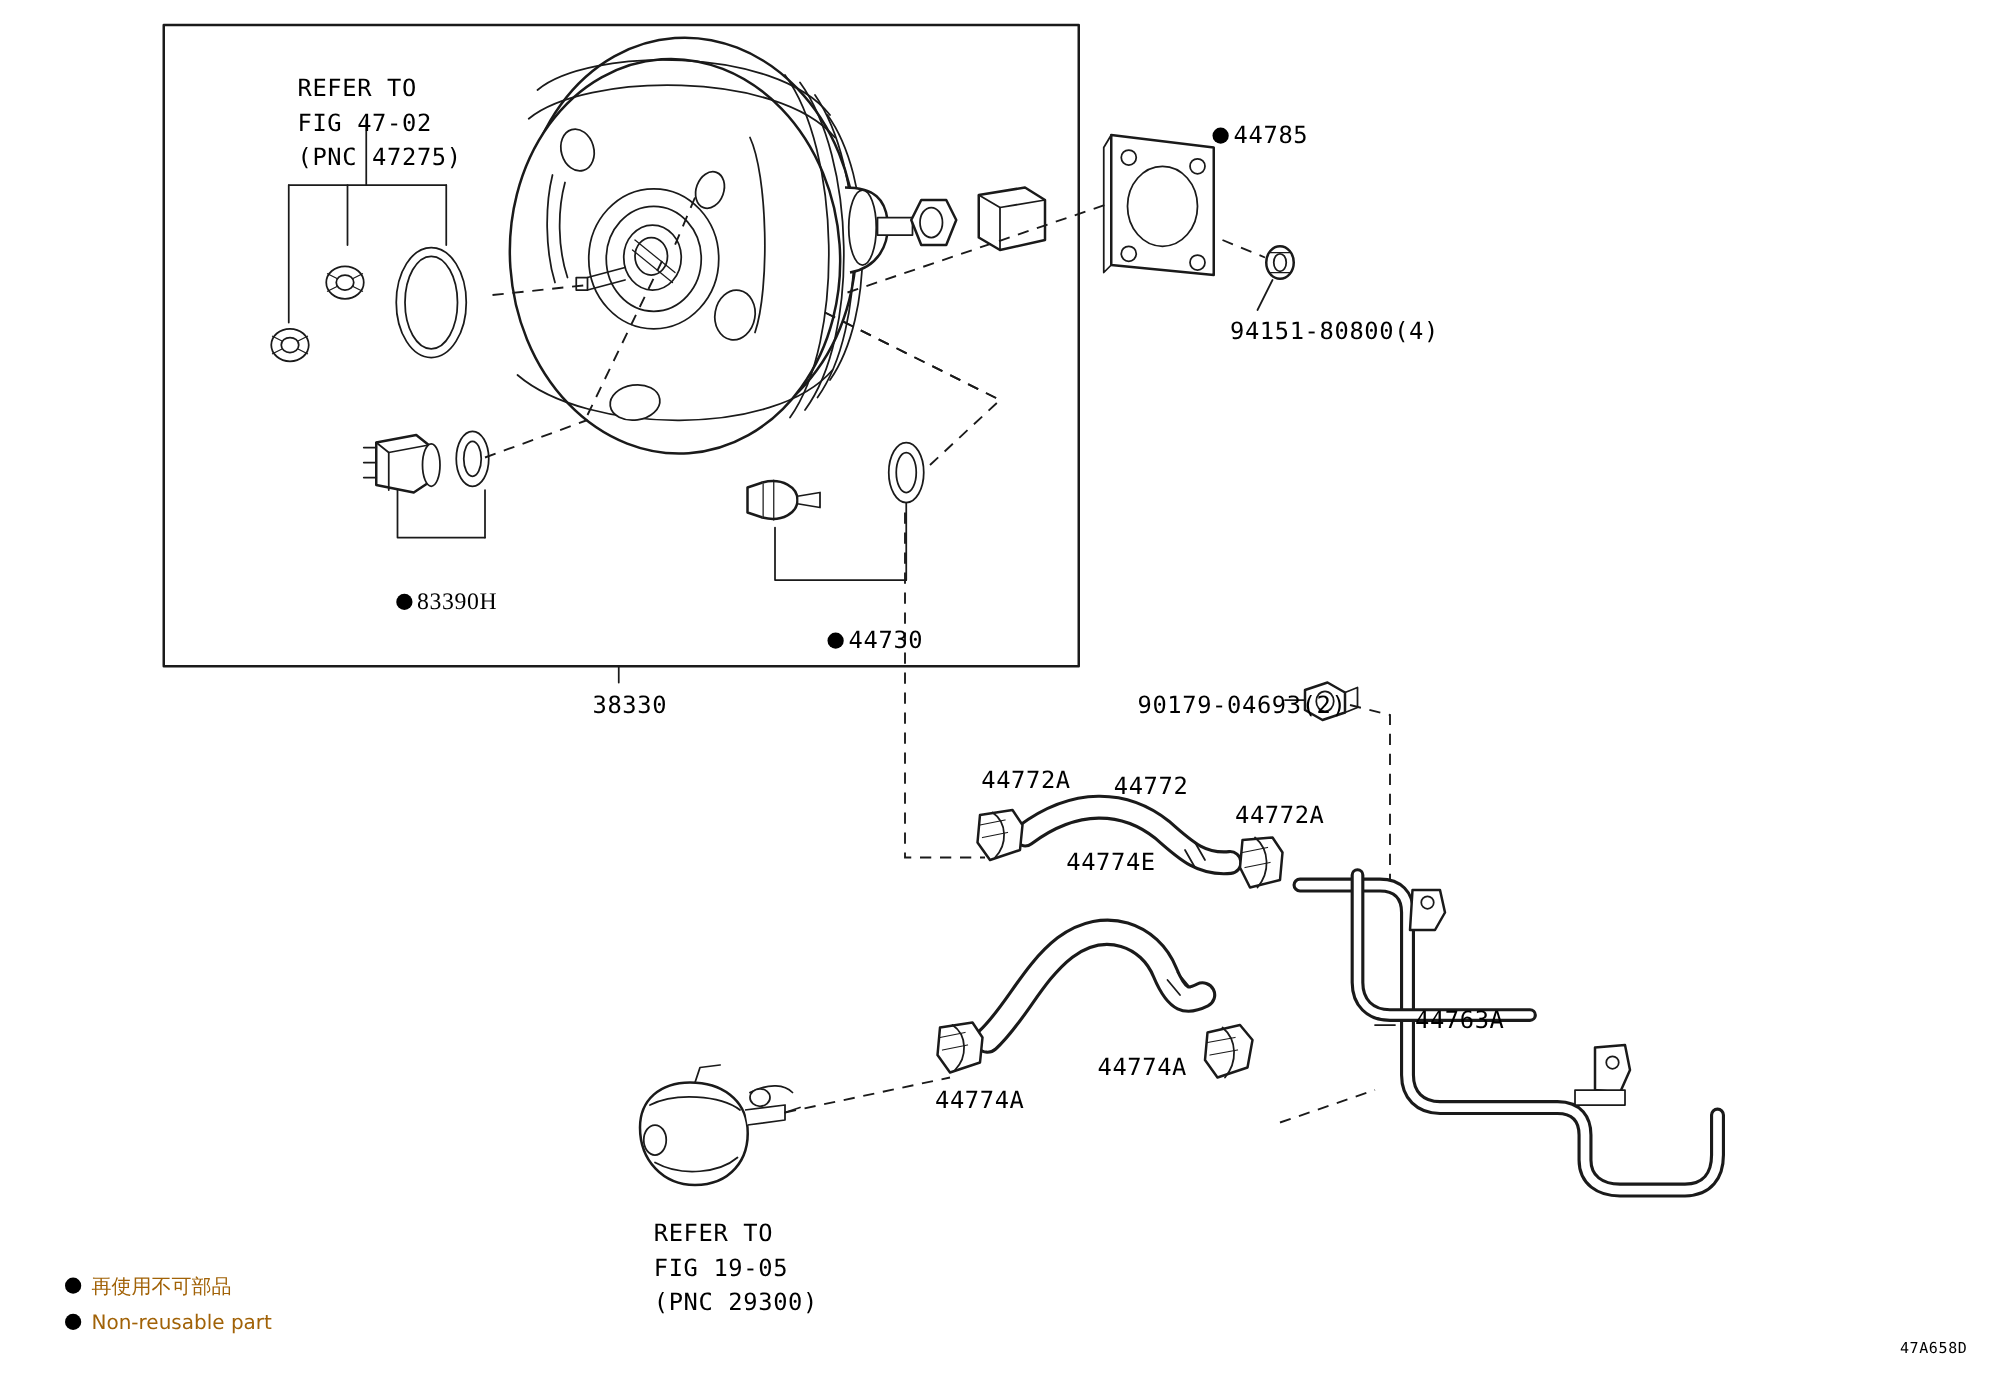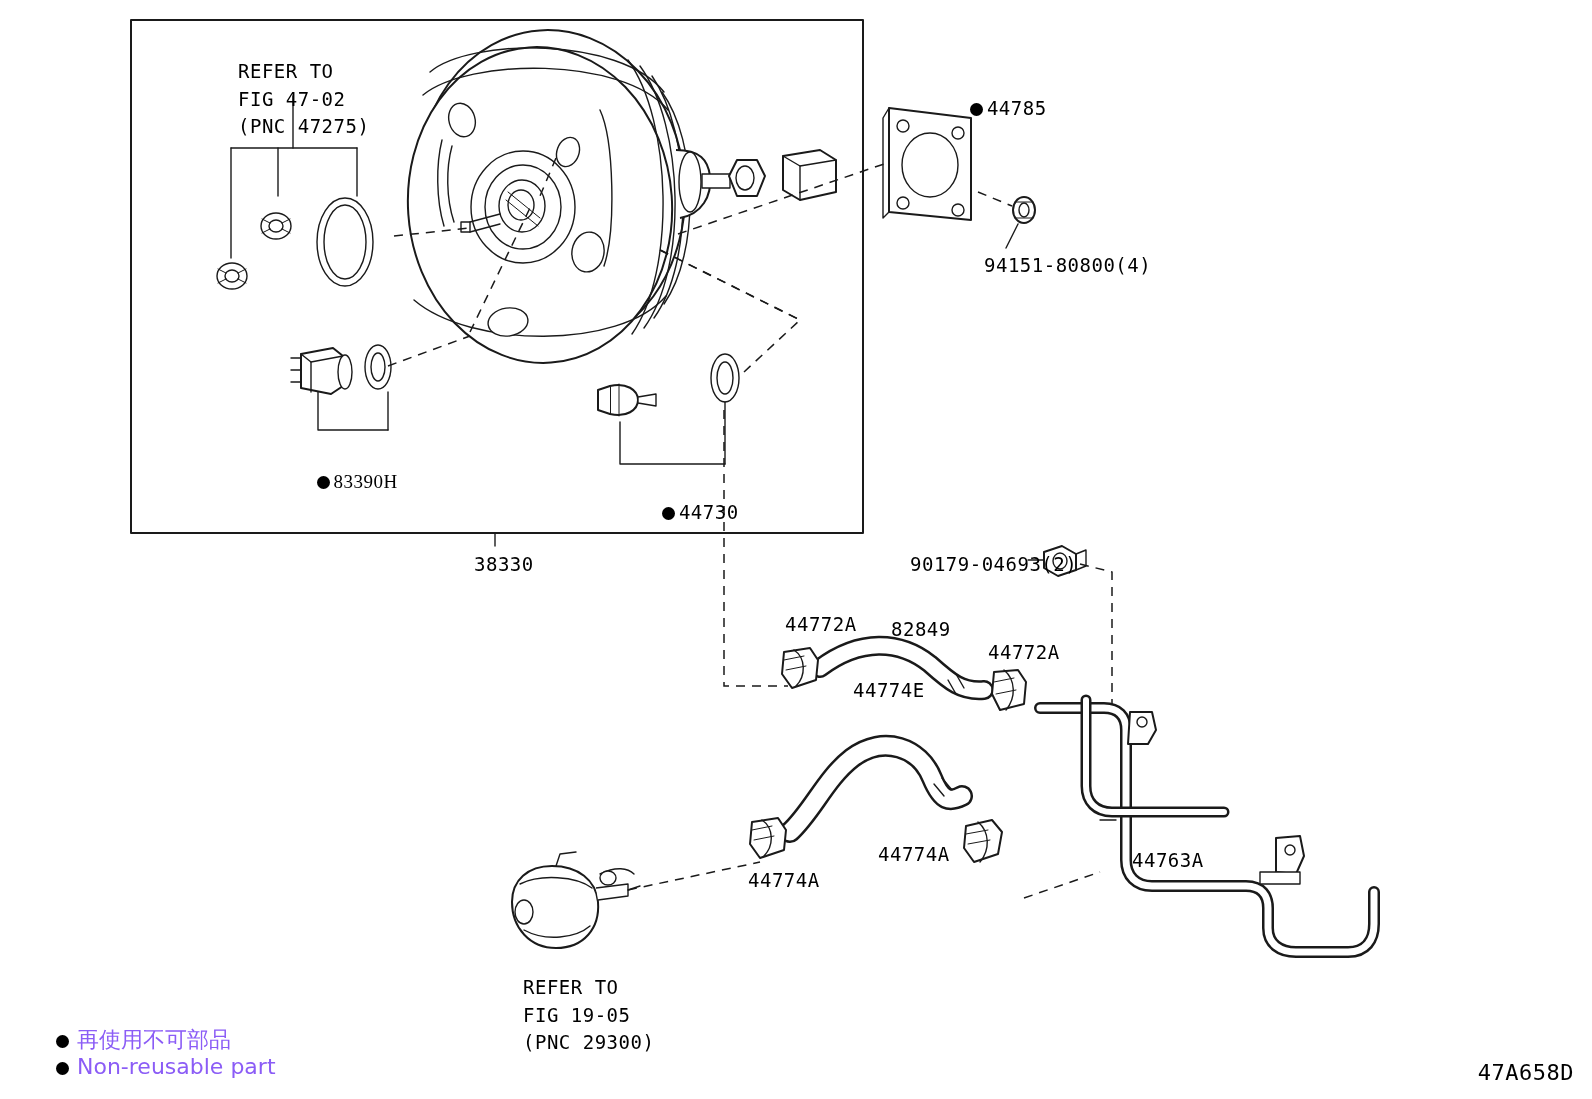--- a/index.html
+++ b/index.html
@@ -37,31 +37,31 @@
     width: 13px; height: 13px;
     border-radius: 50%;
     background: #000;
     margin-right: 4px;
     vertical-align: -1px;
   }
   .legend {
     position: absolute;
     left: 42px;
     font-family: "DejaVu Sans", sans-serif;
-    font-size: 22px;
-    color: #8b5cf6;
+    font-size: 16px;
+    color: #a16207;
     white-space: pre;
   }
   .legend .bullet { margin-right: 8px; }
   #fig-code {
     position: absolute;
     right: 18px;
     bottom: 14px;
     font-family: "DejaVu Sans Mono", monospace;
-    font-size: 22px;
+    font-size: 12px;
     letter-spacing: 0.5px;
   }
 </style>
 </head>
 <body>
 
 <svg id="canvas" viewBox="0 0 1592 1099" xmlns="http://www.w3.org/2000/svg">
   <defs>
     <style>
       .ln { fill:none; stroke:#1a1a1a; stroke-width:2; stroke-linecap:round; stroke-linejoin:round; }
@@ -305,27 +305,27 @@
 <div class="lbl" style="left:628px; top:474px;">
   <span class="bullet"></span><span>44730</span>
 </div>
 
 <div class="lbl" style="left:464px; top:552px;">38330</div>
 
 <div class="lbl" style="left:900px; top:552px;">90179-04693(2)</div>
 
 <div class="lbl" style="left:775px; top:612px;">44772A</div>
 
-<div class="lbl" style="left:881px; top:617px;">82849</div>
+<div class="lbl" style="left:881px; top:617px;">44772</div>
 
 <div class="lbl" style="left:978px; top:640px;">44772A</div>
 
 <div class="lbl" style="left:843px; top:678px;">44774E</div>
 
-<div class="lbl" style="left:1122px; top:848px;text-align:center;">44763A</div>
+<div class="lbl" style="left:1122px; top:804px;text-align:center;">44763A</div>
 
 <div class="lbl" style="left:868px; top:842px;">44774A</div>
 
 <div class="lbl" style="left:738px; top:868px;">44774A</div>
 
 <div class="lbl multi" style="left:513px; top:974px;">REFER TO
 FIG 19-05
 (PNC 29300)</div>
 
 <div class="legend" style="top:1000px;">

